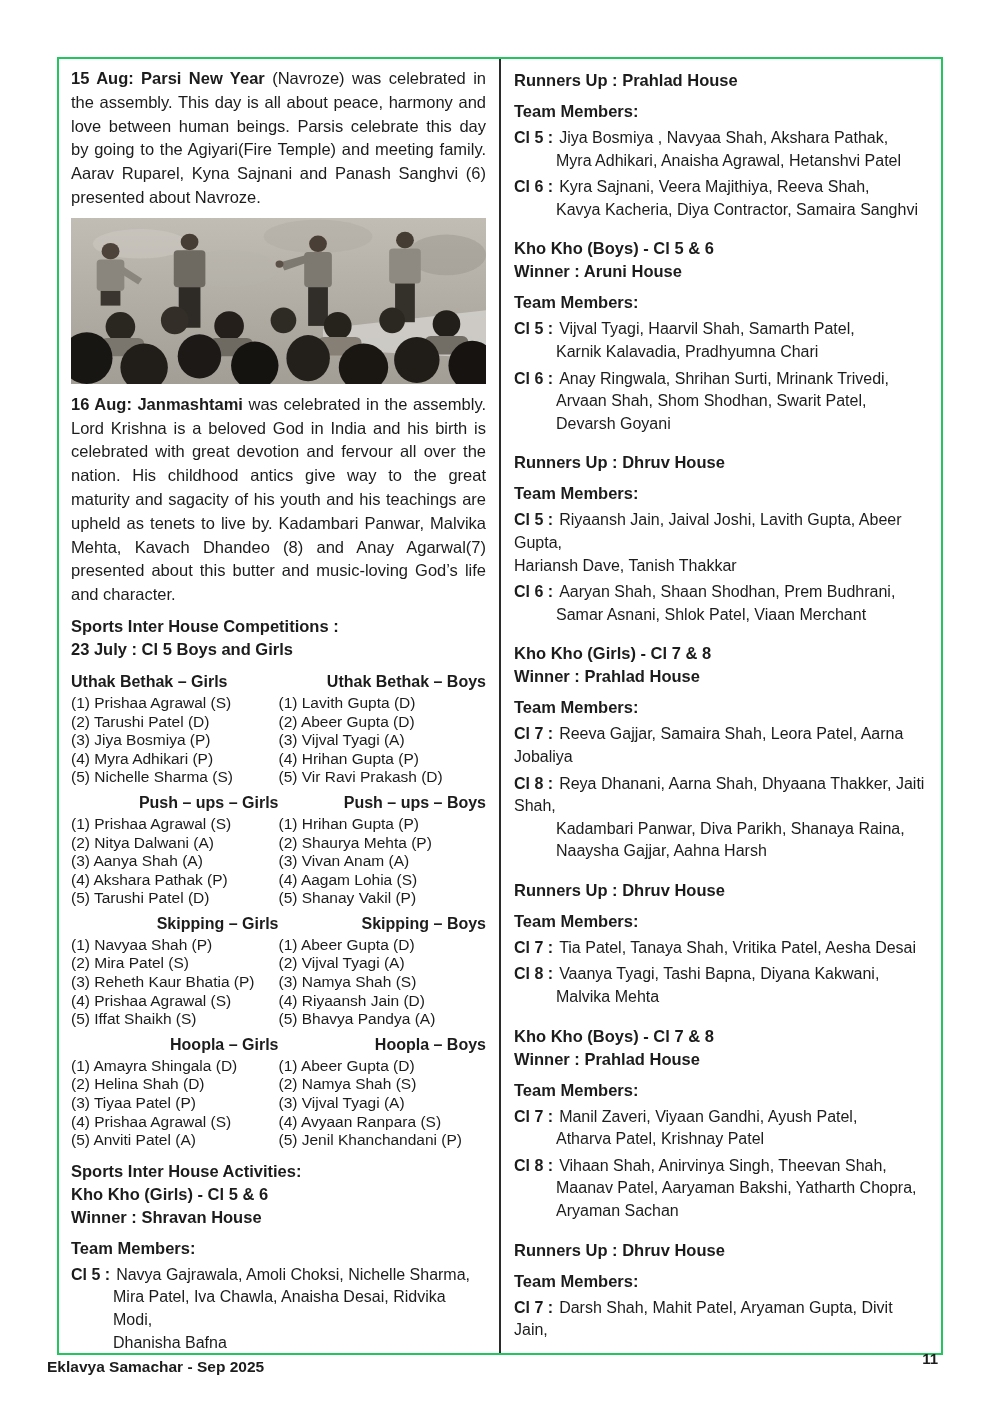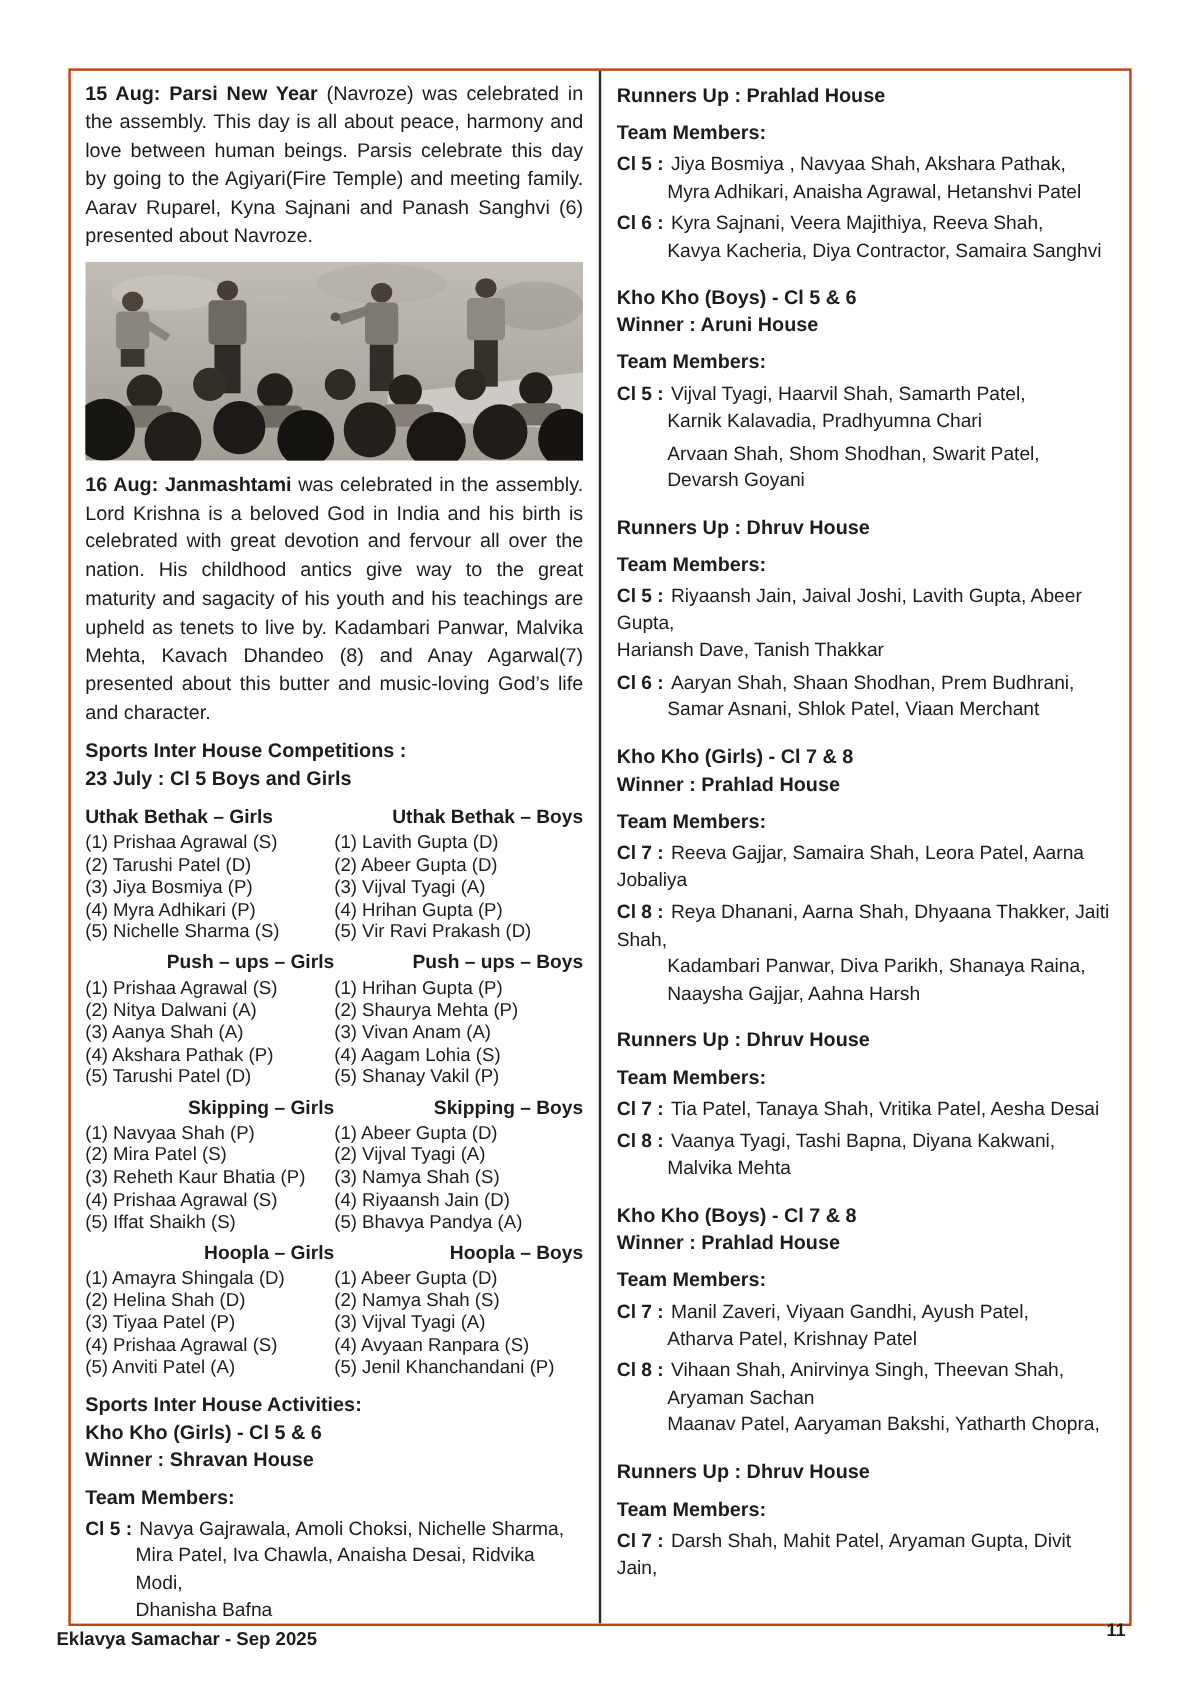--- a/index.html
+++ b/index.html
@@ -1,18 +1,18 @@
 <!DOCTYPE html>
 <html><head>
 <meta charset="utf-8">
 <style>
   html,body{margin:0;padding:0;width:1000px;height:1414px;background:#ffffff;overflow:hidden;}
   body{font-family:"Liberation Sans","DejaVu Sans",sans-serif;color:#1c1c1c;}
   .page{position:relative;width:1000px;height:1414px;background:#fff;}
-  .sheet{position:absolute;left:57px;top:57px;width:886px;height:1298px;border:2px solid #c2410c;
+  .sheet{position:absolute;left:57px;top:57px;width:886px;height:1298px;border:2px solid #22c55e;
          box-sizing:border-box;display:flex;overflow:hidden;background:#fff;}
   .col{box-sizing:border-box;flex:1 1 0;}
   .col.left{border-right:2px solid #2b2b2b;padding:8px 13px 6px 12px;}
   .col.right{padding:10px 12px 6px 13px;}
   
   .para{font-size:16.5px;line-height:23.8px;text-align:justify;margin:0 0 8px 0;}
   
   .photo{width:100%;height:166px;margin:2px 0 9px 0;overflow:hidden;}
   .photo svg{display:block;width:100%;height:100%;}
   
@@ -267,20 +267,21 @@
             <div class="team-label">Team Members:</div>
             <div>
 
                 <div class="entry">
                   <div><span class="elabel">Cl 5 :</span><span>Vijval Tyagi, Haarvil Shah, Samarth Patel,</span></div>
                   <div class="cont">Karnik Kalavadia, Pradhyumna Chari</div>
 
                 </div>
 
                 <div class="entry">
+                  <div><span class="elabel">Cl 6 :</span><span>Anay Ringwala, Shrihan Surti, Mrinank Trivedi,</span></div>
                   <div class="cont">Arvaan Shah, Shom Shodhan, Swarit Patel,</div>
                   <div class="cont">Devarsh Goyani</div>
                 </div>
               </div>
           </section>
 
           <section class="block">
             <div class="head-line">Runners Up : Dhruv House</div>
 
             <div class="team-label">Team Members:</div>
@@ -344,22 +345,22 @@
             <div>
 
                 <div class="entry">
                   <div><span class="elabel">Cl 7 :</span><span>Manil Zaveri, Viyaan Gandhi, Ayush Patel,</span></div>
                   <div class="cont">Atharva Patel, Krishnay Patel</div>
 
                 </div>
 
                 <div class="entry">
                   <div><span class="elabel">Cl 8 :</span><span>Vihaan Shah, Anirvinya Singh, Theevan Shah,</span></div>
+                  <div class="cont">Maanav Patel, Aaryaman Bakshi, Yatharth Chopra,</div>
                   <div class="cont">Aryaman Sachan</div>
-                  <div class="cont">Maanav Patel, Aaryaman Bakshi, Yatharth Chopra,</div>
                 </div>
               </div>
           </section>
 
           <section class="block">
             <div class="head-line">Runners Up : Dhruv House</div>
 
             <div class="team-label">Team Members:</div>
             <div>
 

